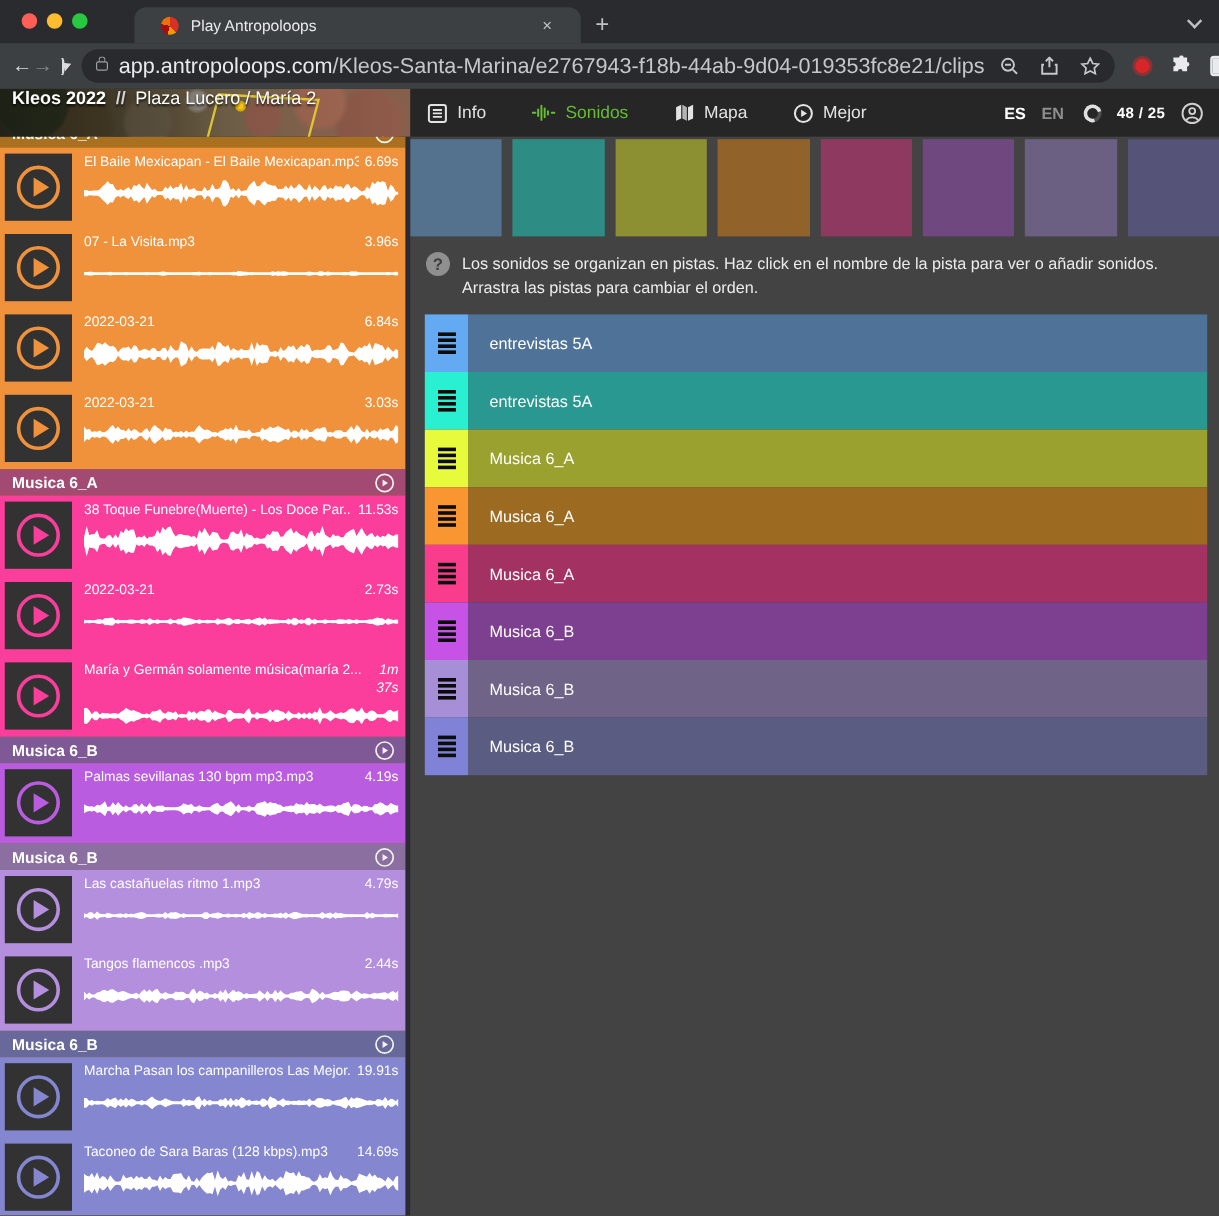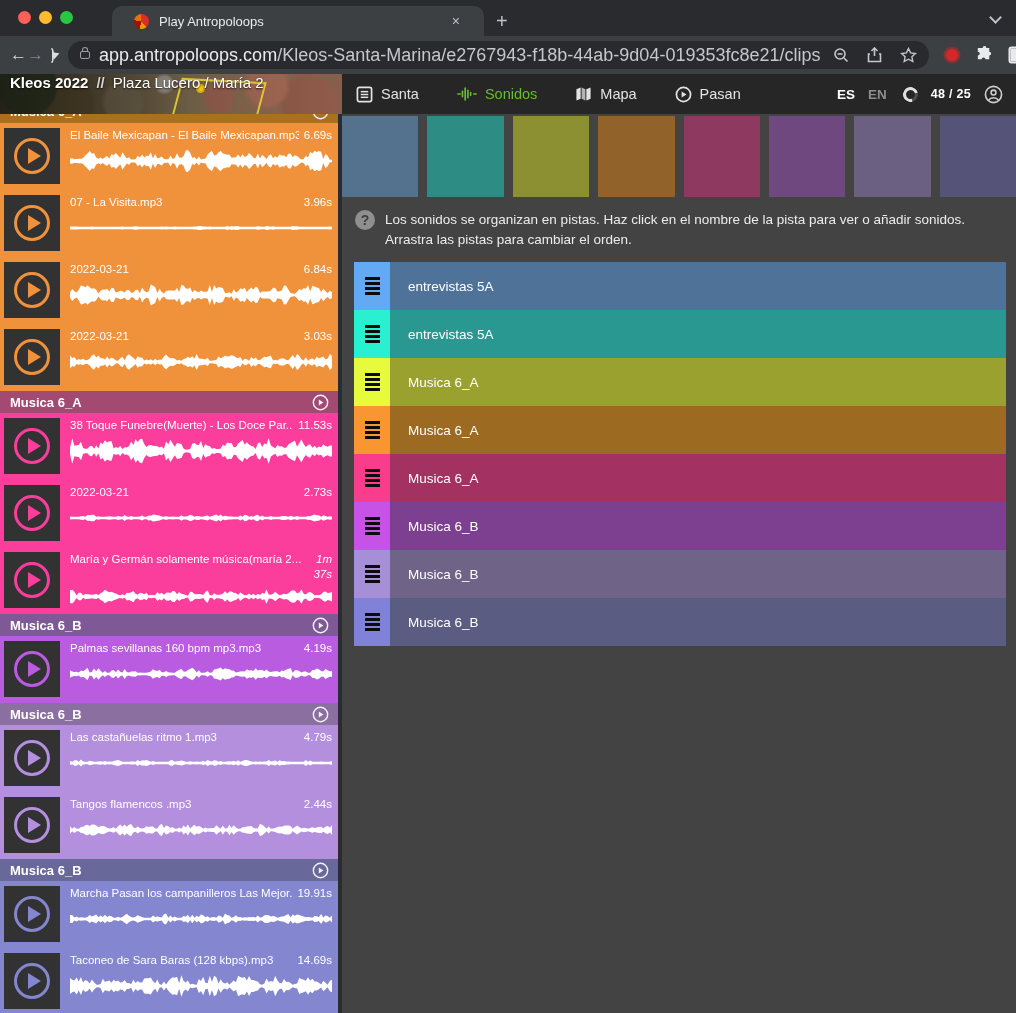--- a/index.html
+++ b/index.html
@@ -186,21 +186,21 @@
     </div>
   </div>
   <div class="main-nav">
     <span class="nav-item">
       <svg width="17" height="17" viewBox="0 0 18 18">
           <rect x="1.5" y="1.5" width="15" height="15" rx="2" fill="none" stroke="#e3e3e3" stroke-width="1.8"></rect>
           <line x1="5" y1="6" x2="13" y2="6" stroke="#e3e3e3" stroke-width="1.6"></line>
           <line x1="5" y1="9" x2="13" y2="9" stroke="#e3e3e3" stroke-width="1.6"></line>
           <line x1="5" y1="12" x2="13" y2="12" stroke="#e3e3e3" stroke-width="1.6"></line>
         </svg>
-      <span>Santa</span>
+      <span>Info</span>
     </span>
     <span class="nav-item active">
       <svg width="20" height="16" viewBox="0 0 22 16">
           <g stroke="#67bd33" stroke-width="1.8" stroke-linecap="round">
             <line x1="1" y1="8" x2="3.5" y2="8"></line>
             <line x1="6" y1="5" x2="6" y2="11"></line>
             <line x1="9" y1="1.5" x2="9" y2="14.5"></line>
             <line x1="12" y1="4" x2="12" y2="12"></line>
             <line x1="15" y1="6.5" x2="15" y2="9.5"></line>
             <line x1="18.5" y1="8" x2="21" y2="8"></line>
@@ -214,21 +214,21 @@
           <path d="M7 1 L11 3 L11 15 L7 13 Z" fill="#e3e3e3" opacity=".75"></path>
           <path d="M12 3 L16.5 1 L16.5 13 L12 15 Z" fill="#e3e3e3"></path>
         </svg>
       <span>Mapa</span>
     </span>
     <span class="nav-item">
       <svg width="17" height="17" viewBox="0 0 18 18">
           <circle cx="9" cy="9" r="7.5" fill="none" stroke="#e3e3e3" stroke-width="1.8"></circle>
           <path d="M7 5.8 L12.2 9 L7 12.2 Z" fill="#e3e3e3"></path>
         </svg>
-      <span>Pasan</span>
+      <span>Mejor</span>
     </span>
   </div>
   <div class="header-right">
     <span class="lang">ES</span>
     <span class="lang dim">EN</span>
     <span class="spinner"></span>
     <span class="counter">48 / 25</span>
     <svg width="19" height="19" viewBox="0 0 20 20">
         <circle cx="10" cy="10" r="8.5" fill="none" stroke="#cfcfcf" stroke-width="1.7"></circle>
         <circle cx="10" cy="8" r="2.6" fill="none" stroke="#cfcfcf" stroke-width="1.6"></circle>
@@ -384,21 +384,21 @@
       </div>
       <div class="sec-body" style="background: rgb(185, 92, 224);">
         <div class="clip">
           <div class="tile" style="color: rgb(185, 92, 224);">
             <span class="ring">
               <span class="tri"></span>
             </span>
           </div>
           <div class="clip-main">
             <div class="clip-head">
-              <span class="clip-name">Palmas sevillanas 160 bpm mp3.mp3</span>
+              <span class="clip-name">Palmas sevillanas 130 bpm mp3.mp3</span>
               <span class="clip-dur">4.19s</span>
             </div>
             <svg viewBox="0 0 270 30" preserveAspectRatio="none" class="wave">
               <polygon points="0.0,11.3 2.3,12.5 4.5,13.1 6.8,12.8 9.0,13.4 11.3,11.6 13.5,12.3 15.8,10.8 18.0,8.8 20.3,13.4 22.5,13.0 24.8,9.6 27.0,12.3 29.3,9.3 31.5,11.8 33.8,13.8 36.0,12.0 38.3,13.8 40.5,13.8 42.8,11.5 45.0,11.1 47.3,13.3 49.5,10.4 51.8,12.8 54.0,13.6 56.3,10.0 58.5,13.1 60.8,13.5 63.0,12.4 65.3,12.5 67.5,12.3 69.8,13.8 72.0,13.5 74.3,13.8 76.5,13.7 78.8,13.8 81.0,13.3 83.3,12.4 85.5,10.3 87.8,11.4 90.0,11.9 92.3,10.7 94.5,13.3 96.8,13.2 99.0,12.0 101.3,13.3 103.5,13.4 105.8,13.8 108.0,13.7 110.3,11.9 112.5,10.8 114.8,10.0 117.0,12.5 119.3,12.8 121.5,10.9 123.8,10.0 126.0,8.7 128.3,10.6 130.5,13.5 132.8,11.2 135.0,13.8 137.3,13.7 139.5,13.4 141.8,12.2 144.0,13.8 146.3,13.4 148.5,10.5 150.8,10.0 153.0,9.5 155.3,8.4 157.5,10.7 159.8,9.3 162.0,10.1 164.3,10.2 166.5,11.5 168.8,11.7 171.0,13.4 173.3,13.0 175.5,12.6 177.8,12.2 180.0,12.6 182.3,10.2 184.5,11.4 186.8,11.3 189.0,12.0 191.3,9.3 193.5,11.5 195.8,11.1 198.0,10.9 200.3,12.2 202.5,10.6 204.8,12.5 207.0,13.0 209.3,12.5 211.5,12.2 213.8,12.3 216.0,13.3 218.3,11.6 220.5,12.0 222.8,10.4 225.0,9.9 227.3,9.1 229.5,13.7 231.8,11.3 234.0,11.3 236.3,11.9 238.5,13.5 240.8,12.4 243.0,12.6 245.3,13.8 247.5,13.8 249.8,11.1 252.0,11.1 254.3,9.5 256.5,10.3 258.8,12.0 261.0,12.5 263.3,10.1 265.5,11.2 267.8,12.2 270.0,12.2 270.0,17.8 267.8,17.8 265.5,18.8 263.3,19.9 261.0,17.5 258.8,18.0 256.5,19.7 254.3,20.5 252.0,18.9 249.8,18.9 247.5,16.2 245.3,16.2 243.0,17.4 240.8,17.6 238.5,16.5 236.3,18.1 234.0,18.7 231.8,18.7 229.5,16.3 227.3,20.9 225.0,20.1 222.8,19.6 220.5,18.0 218.3,18.4 216.0,16.7 213.8,17.7 211.5,17.8 209.3,17.5 207.0,17.0 204.8,17.5 202.5,19.4 200.3,17.8 198.0,19.1 195.8,18.9 193.5,18.5 191.3,20.7 189.0,18.0 186.8,18.7 184.5,18.6 182.3,19.8 180.0,17.4 177.8,17.8 175.5,17.4 173.3,17.0 171.0,16.6 168.8,18.3 166.5,18.5 164.3,19.8 162.0,19.9 159.8,20.7 157.5,19.3 155.3,21.6 153.0,20.5 150.8,20.0 148.5,19.5 146.3,16.6 144.0,16.2 141.8,17.8 139.5,16.6 137.3,16.3 135.0,16.2 132.8,18.8 130.5,16.5 128.3,19.4 126.0,21.3 123.8,20.0 121.5,19.1 119.3,17.2 117.0,17.5 114.8,20.0 112.5,19.2 110.3,18.1 108.0,16.3 105.8,16.2 103.5,16.6 101.3,16.7 99.0,18.0 96.8,16.8 94.5,16.7 92.3,19.3 90.0,18.1 87.8,18.6 85.5,19.7 83.3,17.6 81.0,16.7 78.8,16.2 76.5,16.3 74.3,16.2 72.0,16.5 69.8,16.2 67.5,17.7 65.3,17.5 63.0,17.6 60.8,16.5 58.5,16.9 56.3,20.0 54.0,16.4 51.8,17.2 49.5,19.6 47.3,16.7 45.0,18.9 42.8,18.5 40.5,16.2 38.3,16.2 36.0,18.0 33.8,16.2 31.5,18.2 29.3,20.7 27.0,17.7 24.8,20.4 22.5,17.0 20.3,16.6 18.0,21.2 15.8,19.2 13.5,17.7 11.3,18.4 9.0,16.6 6.8,17.2 4.5,16.9 2.3,17.5 0.0,18.7" fill="#fff"></polygon>
             </svg>
           </div>
         </div>
       </div>
       <div class="sec-header" style="background: rgb(138, 111, 160);">
         <div class="sec-inner">

